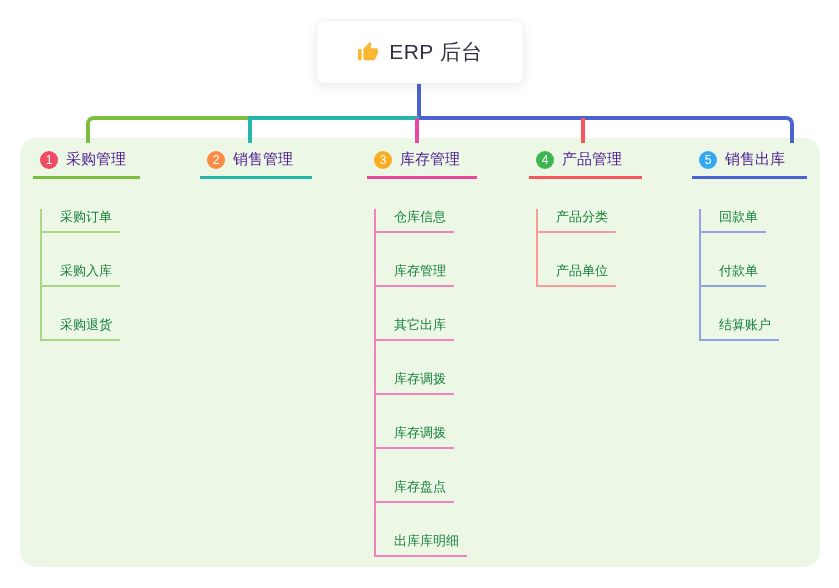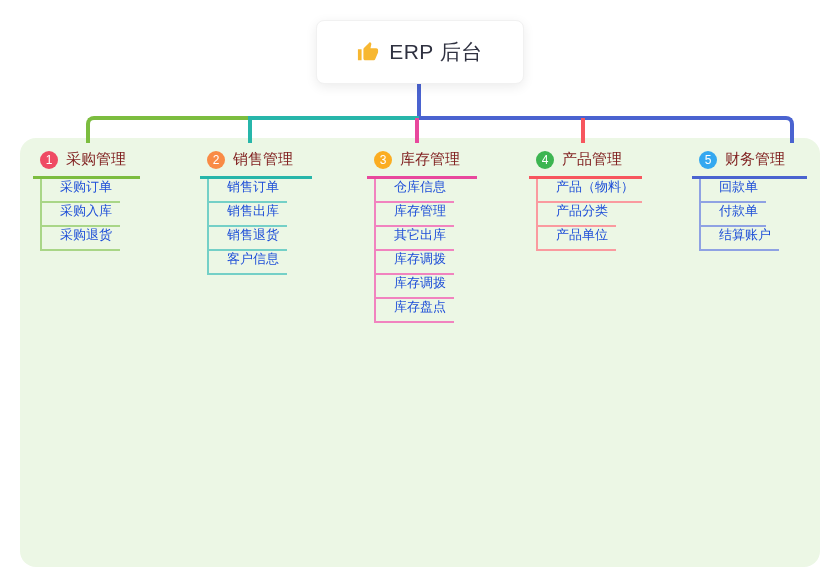--- a/index.html
+++ b/index.html
@@ -38,24 +38,24 @@
   .branch.b5{left:692px;}
   .hdr{display:flex;align-items:center;box-sizing:border-box;padding:0 0 7px 7px;
     border-bottom:3px solid var(--main,#999);}
   .b1 .hdr{width:107px;}
   .b2 .hdr{width:112px;}
   .b3 .hdr{width:110px;}
   .b4 .hdr{width:113px;}
   .b5 .hdr{width:115px;}
   .badge{width:18px;height:18px;border-radius:50%;background:var(--badge,#888);color:#fff;
     font-size:12px;line-height:18px;text-align:center;margin-right:8px;flex:0 0 18px;}
-  .hdr .lbl{font-size:15px;color:#7f1d1d;white-space:nowrap;}
+  .hdr .lbl{font-size:15px;color:#4c1d95;white-space:nowrap;}
   .node-list{list-style:none;margin:0 0 0 7px;padding:0;border-left:2px solid var(--light,#bbb);}
-  .node-item{width:max-content;padding:0 8px 6px 18px;
-    border-bottom:2px solid var(--light,#bbb);font-size:13px;line-height:16px;color:#1d4ed8;white-space:nowrap;}
+  .node-item{width:max-content;margin-top:30px;padding:0 8px 6px 18px;
+    border-bottom:2px solid var(--light,#bbb);font-size:13px;line-height:16px;color:#15803d;white-space:nowrap;}
 </style>
 </head>
 <body>
 
 <div id="stage">
 
   <div class="panel" style="background: rgb(236, 247, 229);"></div>
 
   <div class="conn root-line" data-branch="4" style="--main: #4a63d0; --light: #8fa2e3; --badge: #34a8f0;"></div>
   <div class="conn elbow-left" data-branch="0" style="--main: #7cbd3f; --light: #a9d687; --badge: #ef4b63;"></div>
@@ -83,59 +83,53 @@
         <li class="node-item"><span>采购入库</span></li>
         <li class="node-item"><span>采购退货</span></li>
       </ul>
   </div>
 
   <div class="branch b2" data-branch="1" style="--main: #27b6aa; --light: #74d0c7; --badge: #f98b45;">
     <div class="hdr">
       <span class="badge">2</span>
       <span class="lbl">销售管理</span>
     </div>
-    <ul class="node-list">
-        <li class="node-item"><span>销售订单</span></li>
-        <li class="node-item"><span>销售出库</span></li>
-        <li class="node-item"><span>销售退货</span></li>
-        <li class="node-item"><span>客户信息</span></li>
-      </ul>
   </div>
 
   <div class="branch b3" data-branch="2" style="--main: #e8489d; --light: #f183bf; --badge: #fbad21;">
     <div class="hdr">
       <span class="badge">3</span>
       <span class="lbl">库存管理</span>
     </div>
     <ul class="node-list">
         <li class="node-item"><span>仓库信息</span></li>
         <li class="node-item"><span>库存管理</span></li>
         <li class="node-item"><span>其它出库</span></li>
         <li class="node-item"><span>库存调拨</span></li>
         <li class="node-item"><span>库存调拨</span></li>
         <li class="node-item"><span>库存盘点</span></li>
+        <li class="node-item"><span>出库库明细</span></li>
       </ul>
   </div>
 
   <div class="branch b4" data-branch="3" style="--main: #f7565e; --light: #fa9a9f; --badge: #3db551;">
     <div class="hdr">
       <span class="badge">4</span>
       <span class="lbl">产品管理</span>
     </div>
     <ul class="node-list">
-        <li class="node-item"><span>产品（物料）</span></li>
         <li class="node-item"><span>产品分类</span></li>
         <li class="node-item"><span>产品单位</span></li>
       </ul>
   </div>
 
   <div class="branch b5" data-branch="4" style="--main: #4a63d0; --light: #8fa2e3; --badge: #34a8f0;">
     <div class="hdr">
       <span class="badge">5</span>
-      <span class="lbl">财务管理</span>
+      <span class="lbl">销售出库</span>
     </div>
     <ul class="node-list">
         <li class="node-item"><span>回款单</span></li>
         <li class="node-item"><span>付款单</span></li>
         <li class="node-item"><span>结算账户</span></li>
       </ul>
   </div>
 
 </div>
 

